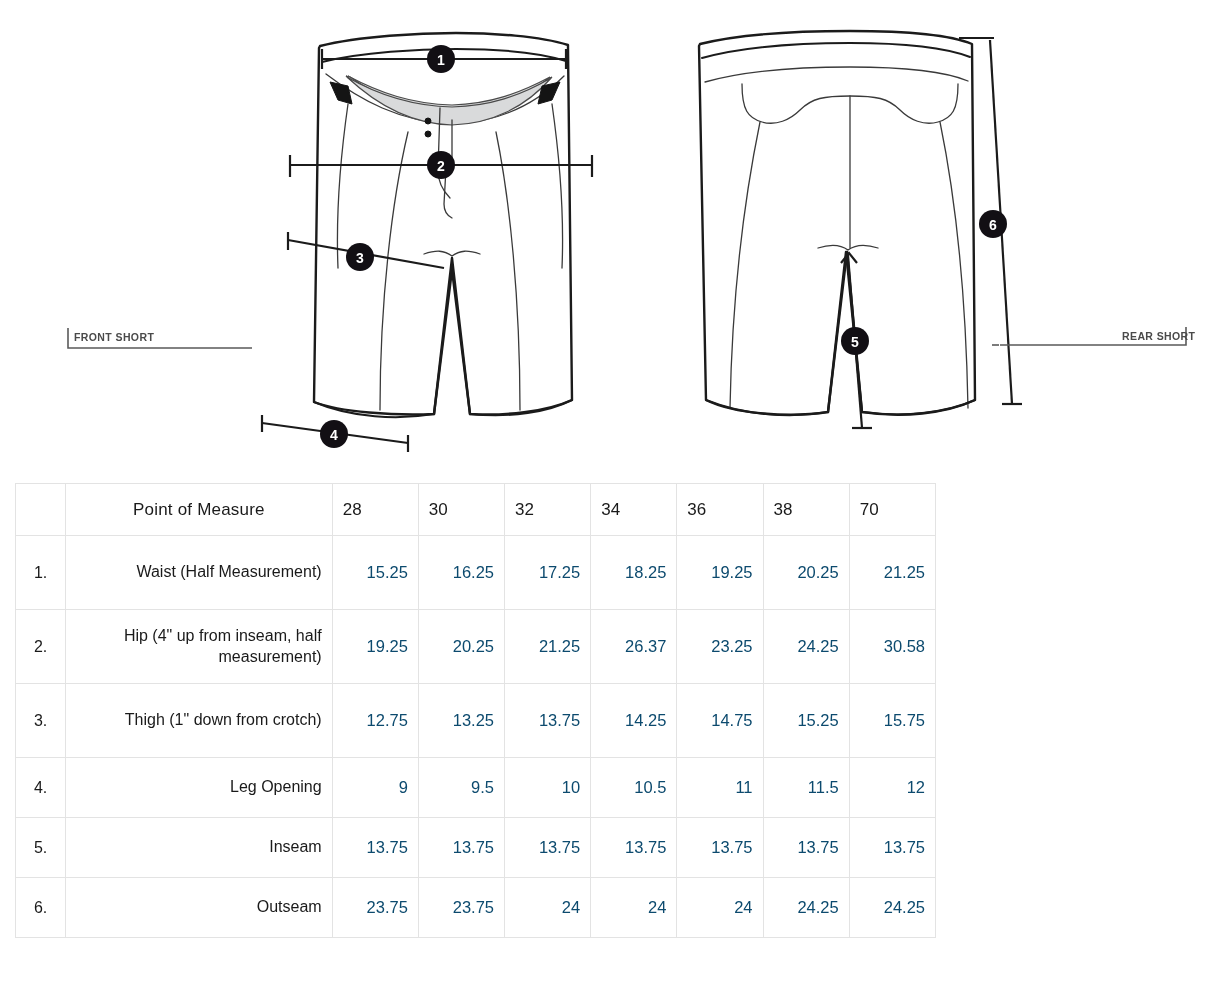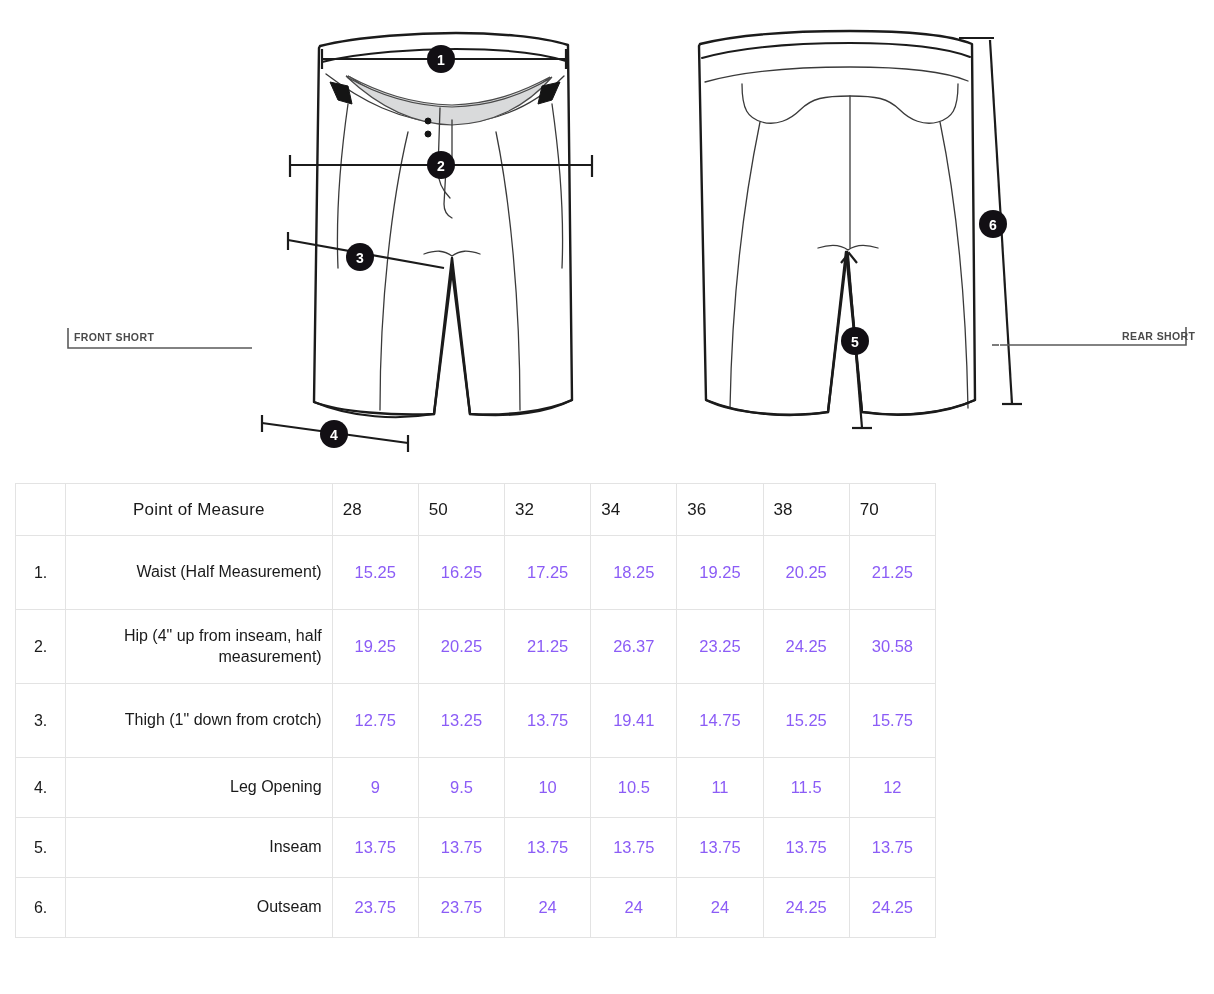--- a/index.html
+++ b/index.html
@@ -143,22 +143,22 @@
   }
   td.pom {
     font-size: 16px;
     line-height: 1.28;
     text-align: right;
     color: #1a1a1a;
   }
   td.pom.indent { padding-left: 20px; }
   td.val {
     font-size: 16.5px;
-    text-align: center;
-    color: #8b5cf6;
+    text-align: right;
+    color: #0c4a6e;
   }
 </style>
 </head>
 <body>
 
 <div id="diagram-area">
   <svg id="diagram-svg" viewBox="0 0 1214 470">
 
     <g>
 
@@ -322,21 +322,21 @@
         <col class="c-size">
       <col class="c-size">
         <col class="c-size">
         <col class="c-size">
     </colgroup>
     <thead>
       <tr>
         <th class="hdr-blank"></th>
         <th class="hdr-pom">Point of Measure</th>
         <th class="hdr-size">28</th>
-        <th class="hdr-size">50</th>
+        <th class="hdr-size">30</th>
         <th class="hdr-size">32</th>
         <th class="hdr-size">34</th>
         <th class="hdr-size">36</th>
         <th class="hdr-size">38</th>
         <th class="hdr-size">70</th>
       </tr>
     </thead>
     <tbody>
       <tr class="tall">
         <td class="idx">1.</td>
@@ -359,21 +359,21 @@
         <td class="val">23.25</td>
         <td class="val">24.25</td>
         <td class="val">30.58</td>
       </tr>
       <tr class="tall">
         <td class="idx">3.</td>
         <td class="pom indent">Thigh (1" down from crotch)</td>
         <td class="val">12.75</td>
         <td class="val">13.25</td>
         <td class="val">13.75</td>
-        <td class="val">19.41</td>
+        <td class="val">14.25</td>
         <td class="val">14.75</td>
         <td class="val">15.25</td>
         <td class="val">15.75</td>
       </tr>
       <tr>
         <td class="idx">4.</td>
         <td class="pom indent">Leg Opening</td>
         <td class="val">9</td>
         <td class="val">9.5</td>
         <td class="val">10</td>

